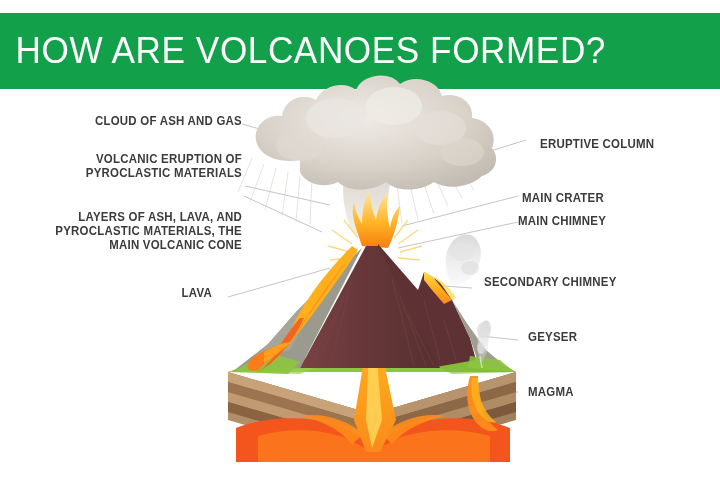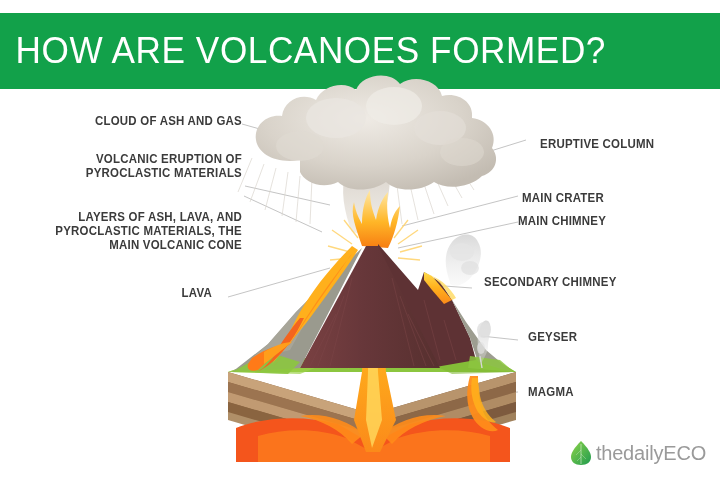--- a/index.html
+++ b/index.html
@@ -313,28 +313,14 @@
   <div class="label l" style="left:522px;top:191px;width:170px;">MAIN CRATER</div>
 
   <div class="label l" style="left:518px;top:214px;width:170px;">MAIN CHIMNEY</div>
 
   <div class="label l" style="left:484px;top:275px;width:190px;">SECONDARY CHIMNEY</div>
 
   <div class="label l" style="left:528px;top:330px;width:120px;">GEYSER</div>
 
   <div class="label l" style="left:528px;top:385px;width:120px;">MAGMA</div>
 
-  <div id="logo">
-    <svg width="22" height="26" viewBox="0 0 22 26">
-      <defs>
-        <linearGradient id="gLeaf" x1="0" y1="0" x2="1" y2="1">
-          <stop offset="0%" stop-color="#8fd44a"></stop>
-          <stop offset="100%" stop-color="#1f9b4e"></stop>
-        </linearGradient>
-      </defs>
-      <path d="M11 1 C4 8 1 13 1 17 C1 22 5 25 11 25 C17 25 21 22 21 17 C21 13 18 8 11 1 Z" fill="url(#gLeaf)"></path>
-      <path d="M11 4 L11 24" stroke="#ffffff" stroke-width="0.9" opacity="0.55" fill="none"></path>
-      <path d="M11 10 L6 15 M11 14 L16 19 M11 17 L7 21" stroke="#ffffff" stroke-width="0.7" opacity="0.4" fill="none"></path>
-    </svg>
-    <div id="logo-text">thedailyECO</div>
-  </div>
 
 </div>
 
 </body></html>

